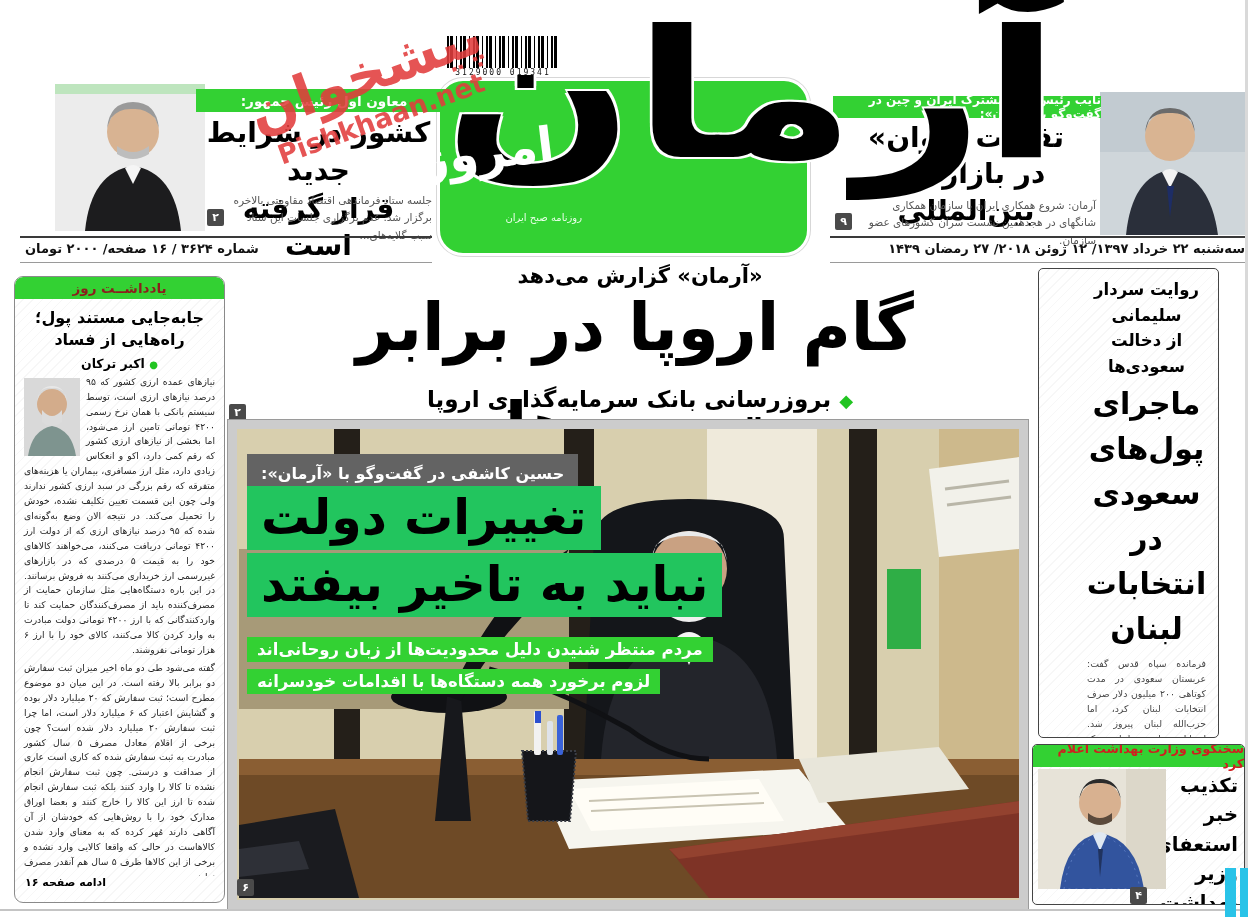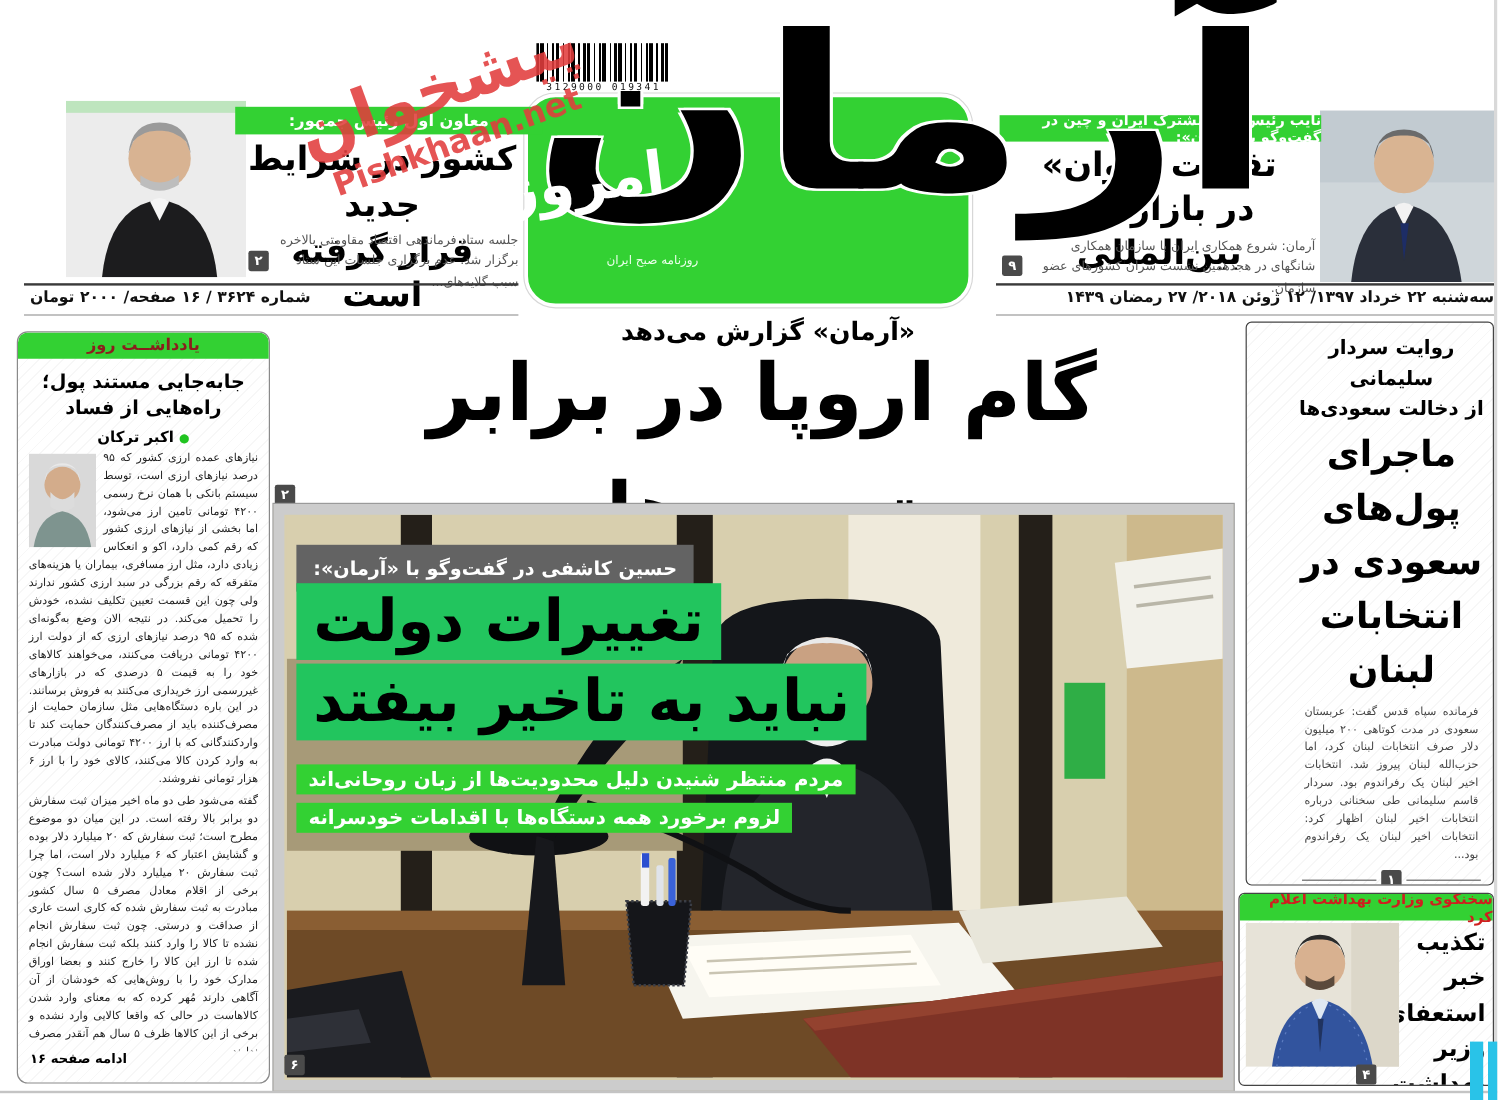--- a/index.html
+++ b/index.html
@@ -65,21 +65,21 @@
   #right-rule-b { left:830px; top:262px; width:415px; }
 
   
   #lead-kicker { left:340px; top:264px; width:600px; font-size:21px; font-weight:bold; color:#000;}
   #lead-h { left:240px; top:278px; width:790px; font-size:66px; font-weight:bold; color:#000; line-height:1.5;}
   #lead-sub { left:340px; top:386px; width:600px; font-size:23px; font-weight:bold; color:#000;}
   #lead-sub .dia { color:#21c421; font-size:18px; }
   #lead-badge { left:229px; top:404px; }
 
   
-  #right-col { left:1038px; top:268px; width:207px; height:470px; overflow:hidden;padding-left:36px; }
+  #right-col { left:1038px; top:268px; width:181px; height:470px; overflow:hidden;padding-left:36px; }
   #right-col .k1 { font-size:16.5px; font-weight:bold; line-height:1.55; margin-top:8px; color:#000;}
   #right-col .h1 { font-size:30px; font-weight:bold; line-height:1.5; margin-top:2px; color:#000;}
   #right-col .body { font-size:9.3px; color:#444; line-height:1.6; text-align:justify; margin:6px 12px 2px; }
   #right-col .k2 { font-size:12.5px; font-weight:bold; color:#000; margin-top:2px;}
   #right-col .h2 { font-size:27px; font-weight:bold; line-height:1.45; color:#000;}
 
   
   #health-box { left:1032px; top:744px; width:213px; height:161px; overflow:hidden;}
   #health-box .hdr { height:22px; font-size:12.5px; color:#cf1f1f; border-radius:4px 4px 0 0;}
   #health-row { display:flex; height:120px; }
@@ -175,20 +175,24 @@
     <div>در بازارهای بین‌المللی</div>
   </div>
   <div class="abs summary" id="tr-summary">آرمان: شروع همکاری ایران با سازمان همکاری شانگهای در هجدهمین نشست سران کشورهای عضو سازمان.</div>
   <div class="abs badge" id="tr-badge">۹</div>
   <div class="abs rule2" id="right-rule-a"></div>
   <div class="abs" id="date-line">سه‌شنبه ۲۲ خرداد ۱۳۹۷/ ۱۲ ژوئن ۲۰۱۸/ ۲۷ رمضان ۱۴۳۹</div>
   <div class="abs rule1" id="right-rule-b"></div>
 
   <div class="abs c" id="lead-kicker">«آرمان» گزارش می‌دهد</div>
   <div class="abs c" id="lead-h">گام اروپا در برابر تحریم‌ها</div>
+  <div class="abs c" id="lead-sub">
+    <span class="dia">◆</span>
+    <span>بروزرسانی بانک سرمایه‌گذاری اروپا</span>
+  </div>
   <div class="abs badge" id="lead-badge">۲</div>
 
   <div class="abs boxed c" id="right-col">
     <div class="k1">
       <div>روایت سردار سلیمانی</div>
       <div>از دخالت سعودی‌ها</div>
     </div>
     <div class="h1">
       <div>ماجرای پول‌های</div>
       <div>سعودی در</div>

